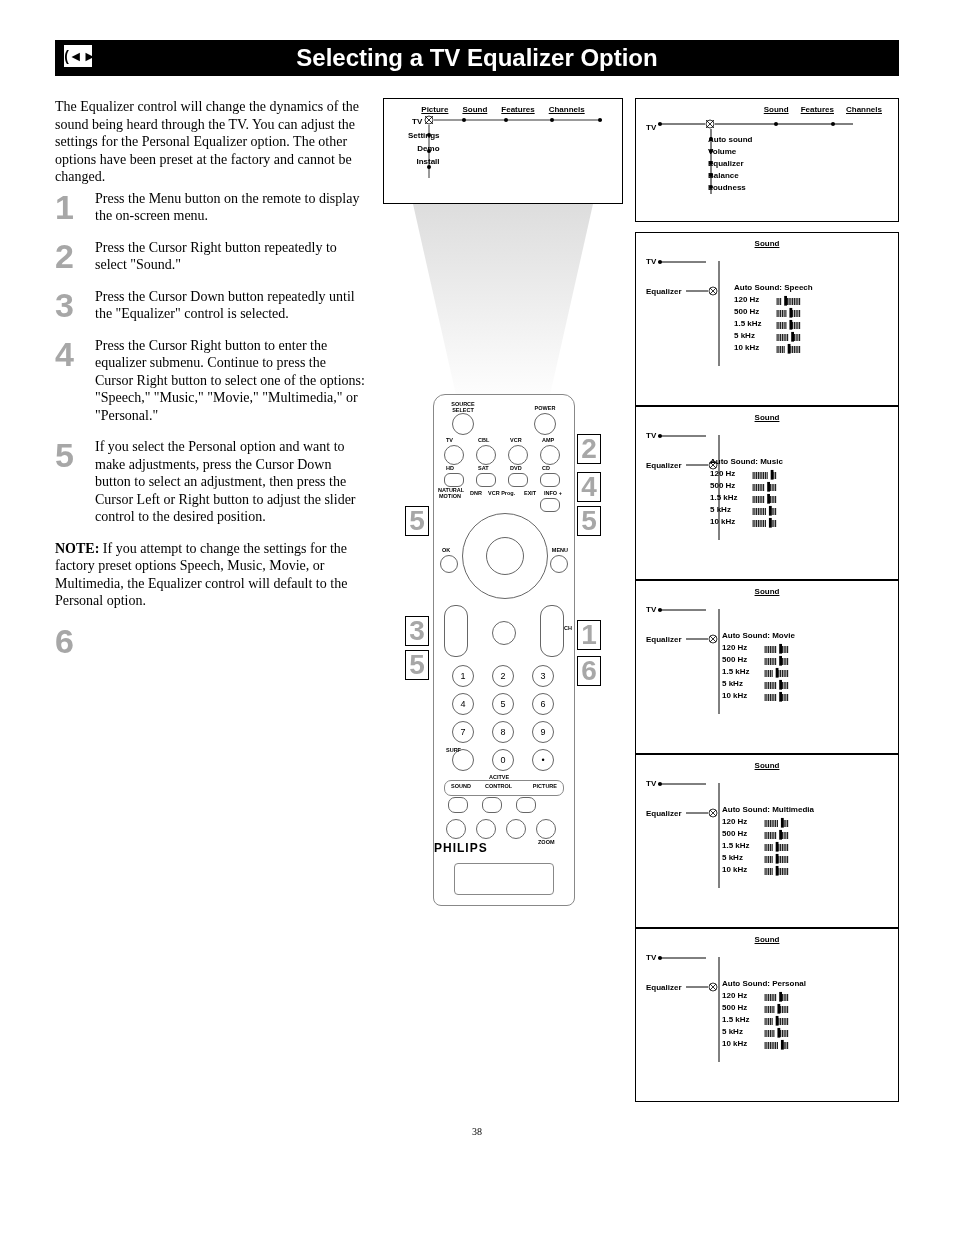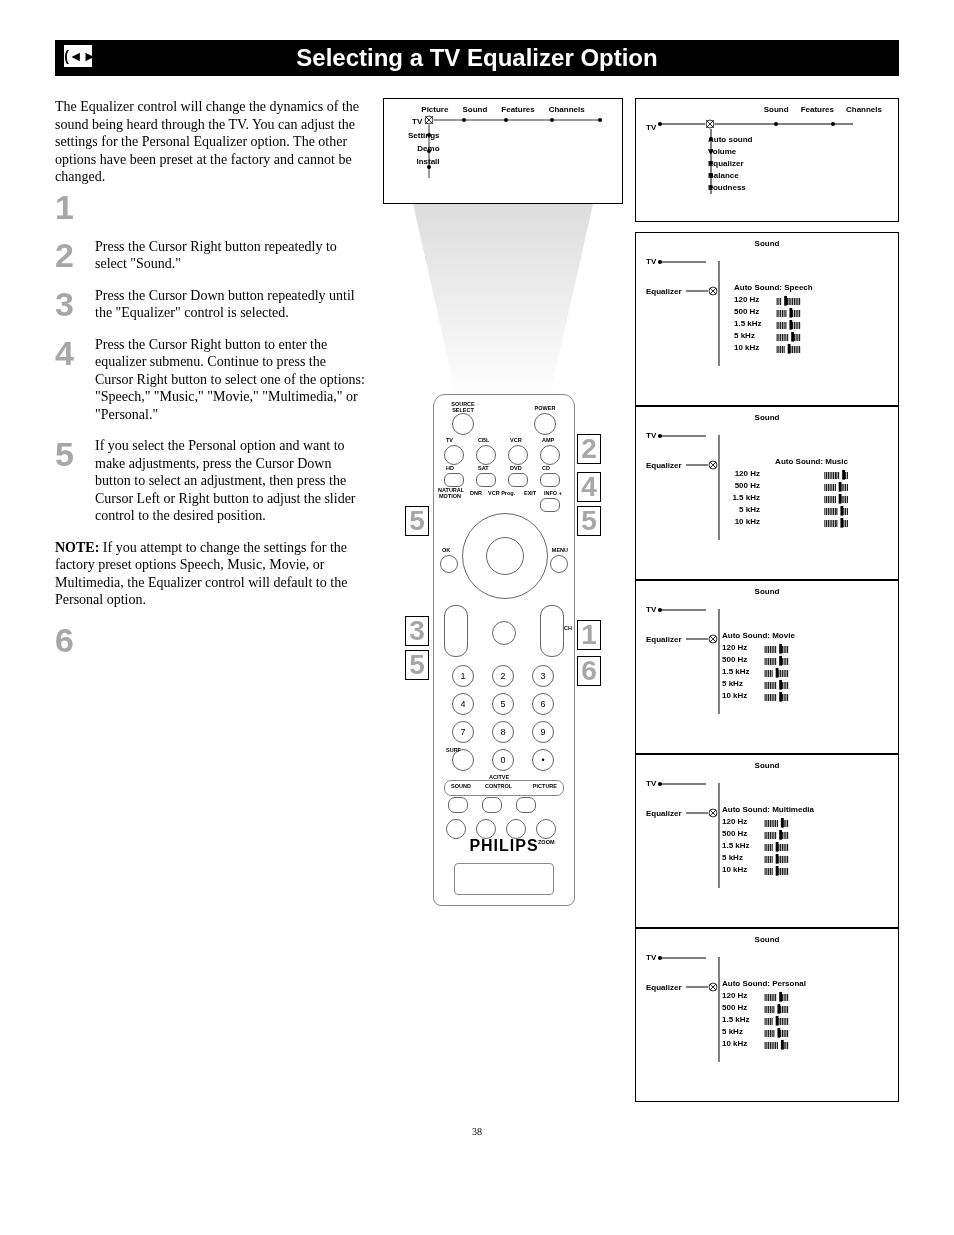--- a/index.html
+++ b/index.html
@@ -65,20 +65,21 @@
     line-height: 1.25;
   }
   .note {
     margin-bottom: 14px;
     line-height: 1.25;
   }
   .right-area {
     flex: 1;
     display: flex;
     gap: 12px;
+    text-decoration: underline;
   }
   .center-figs {
     width: 240px;
     flex-shrink: 0;
   }
   .menu-box {
     border: 1px solid #000;
     height: 92px;
     font-family: Arial, sans-serif;
     font-weight: bold;
@@ -140,23 +141,22 @@
     width: 22px;
     height: 28px;
     display: flex;
     align-items: center;
     justify-content: center;
     background: #fff;
   }
   .brand {
     font-family: Arial, sans-serif;
     font-weight: bold;
-    font-size: 16px;
+    font-size: 12px;
     letter-spacing: 1px;
-    text-align: center;
     position: absolute;
     bottom: 50px;
     width: 100%;
   }
   .screens-col {
     flex: 1;
     display: flex;
     flex-direction: column;
     gap: 10px;
   }
@@ -215,20 +215,21 @@
   <span>Selecting a TV Equalizer Option</span>
 </div>
 
 <div class="columns">
   <div class="left-col">
     <div class="intro">The Equalizer control will change the dynamics of the sound being heard through the TV. You can adjust the settings for the Personal Equalizer option. The other options have been preset at the factory and cannot be changed.</div>
 
     <div id="steps-container">
         <div class="step">
           <div class="step-num">1</div>
+    <div class="step-text">Press the Menu button on the remote to display the on-screen menu.</div>
         </div>
         <div class="step">
           <div class="step-num">2</div>
     <div class="step-text">Press the Cursor Right button repeatedly to select "Sound."</div>
         </div>
         <div class="step">
           <div class="step-num">3</div>
     <div class="step-text">Press the Cursor Down button repeatedly until the "Equalizer" control is selected.</div>
         </div>
         <div class="step">
@@ -471,21 +472,21 @@
               <line x1="0" y1="5" x2="48" y2="5" stroke="#000"></line>
               <circle cx="2" cy="5" r="2" fill="#000"></circle>
             </svg>
     <div class="screen-eq">Equalizer</div>
     <svg style="position:absolute;left:50px;top:52px;" width="34" height="12">
       <line x1="0" y1="6" x2="22" y2="6" stroke="#000"></line>
       <circle cx="27" cy="6" r="4" fill="none" stroke="#000" stroke-width="0.8"></circle>
       <line x1="24" y1="3" x2="30" y2="9" stroke="#000" stroke-width="0.8"></line>
       <line x1="30" y1="3" x2="24" y2="9" stroke="#000" stroke-width="0.8"></line>
     </svg>
-    <div class="screen-right list2" style="left:88px;top:50px;text-align:right;">
+    <div class="screen-right list2" style="left:74px;top:50px;">
       <div>Auto Sound: Music</div>
       <div class="eq-row">
                 <span class="eq-label">120 Hz</span>
                 <span class="slider">|||||||||▐||</span>
               </div>
               <div class="eq-row">
                 <span class="eq-label">500 Hz</span>
                 <span class="slider">|||||||▐||||</span>
               </div>
               <div class="eq-row">

